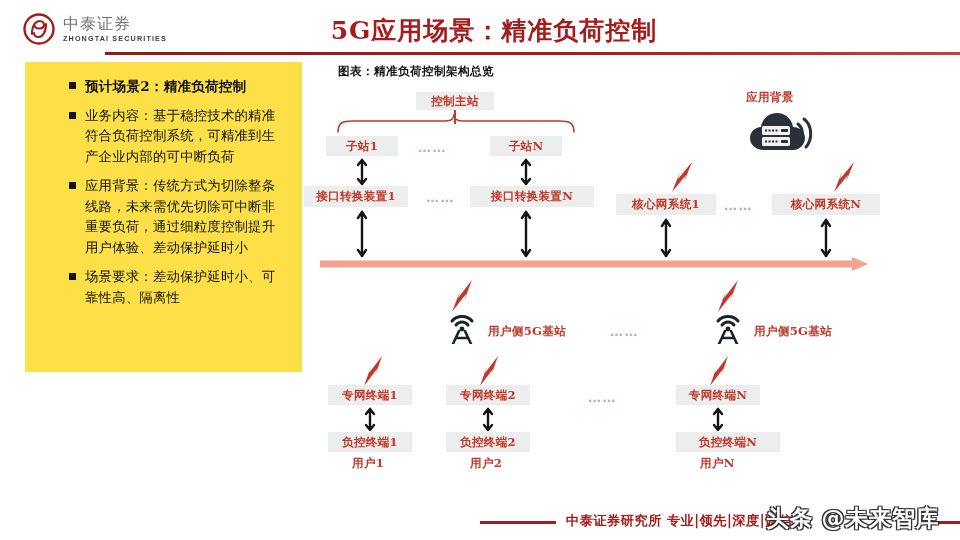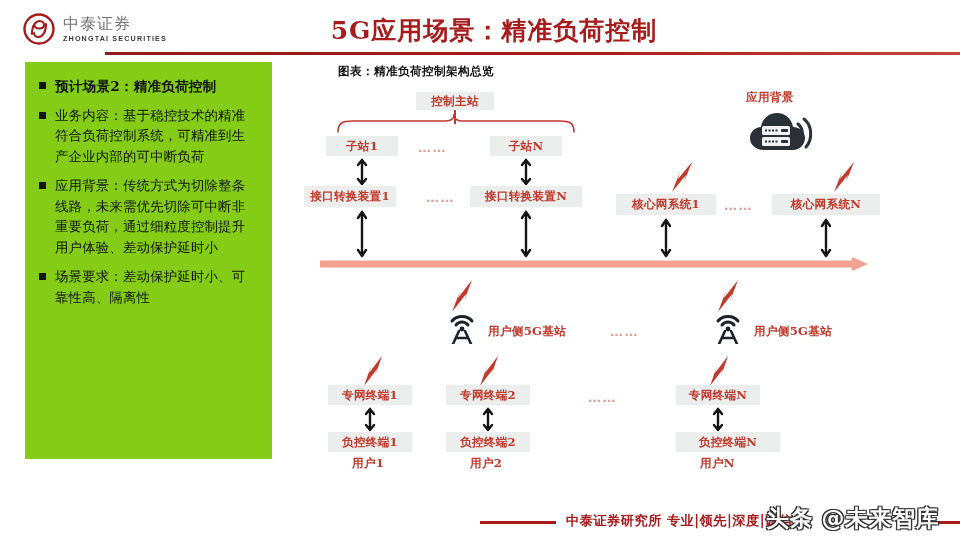--- a/index.html
+++ b/index.html
@@ -29,22 +29,23 @@
     letter-spacing:1px;
     white-space:nowrap;
   }
   .header-rule{
     position:absolute;left:105px;top:52px;width:855px;height:3px;
     background:linear-gradient(to right,#8f1d1d 0%,#A61B1B 55%,#c2443f 100%);
   }
 
   
   .side-panel{
-    position:absolute;left:25px;top:62px;width:247px;height:397px;
-    background:#84cc16;
+    position:absolute;left:25px;top:62px;width:247px;height:310px;
+    background:#fde047;
+    padding-left:30px;
   }
   .bullets{padding:14px 14px 0 10px;}
   .bullet{display:flex;margin-bottom:9px;}
   .sq{
     flex:0 0 auto;width:7px;height:7px;background:#141414;
     margin:6px 9px 0 4px;
   }
   .btxt{
     font-size:13.4px;line-height:20.5px;color:#111;
     font-family:"DejaVu Serif","Liberation Serif",serif;
@@ -190,23 +191,23 @@
       <svg width="14" height="28" viewBox="0 0 14 28">
           <path d="M7 2 L7 26 M7 2 L3 7 M7 2 L11 7 M7 26 L3 21 M7 26 L11 21" stroke="#141414" stroke-width="2.4" fill="none" stroke-linecap="round" stroke-linejoin="round"></path>
         </svg>
     </div>
     <div class="arrow2" style="left:219px;top:74px;">
       <svg width="14" height="28" viewBox="0 0 14 28">
           <path d="M7 2 L7 26 M7 2 L3 7 M7 2 L11 7 M7 26 L3 21 M7 26 L11 21" stroke="#141414" stroke-width="2.4" fill="none" stroke-linecap="round" stroke-linejoin="round"></path>
         </svg>
     </div>
 
-    <div class="node" style="left:4px;top:102px;width:92px;height:21px;">接口转换装置1</div>
+    <div class="node" style="left:4px;top:102px;width:104px;height:21px;">接口转换装置1</div>
     <div class="dots" style="left:126px;top:106px;">……</div>
-    <div class="node" style="left:170px;top:102px;width:112px;height:21px;">接口转换装置N</div>
+    <div class="node" style="left:170px;top:102px;width:124px;height:21px;">接口转换装置N</div>
 
     <div class="arrow2" style="left:55px;top:126px;">
       <svg width="14" height="48" viewBox="0 0 14 48">
           <path d="M7 2 L7 46 M7 2 L3 8 M7 2 L11 8 M7 46 L3 40 M7 46 L11 40" stroke="#141414" stroke-width="2.4" fill="none" stroke-linecap="round" stroke-linejoin="round"></path>
         </svg>
     </div>
     <div class="arrow2" style="left:219px;top:126px;">
       <svg width="14" height="48" viewBox="0 0 14 48">
           <path d="M7 2 L7 46 M7 2 L3 8 M7 2 L11 8 M7 46 L3 40 M7 46 L11 40" stroke="#141414" stroke-width="2.4" fill="none" stroke-linecap="round" stroke-linejoin="round"></path>
         </svg>

